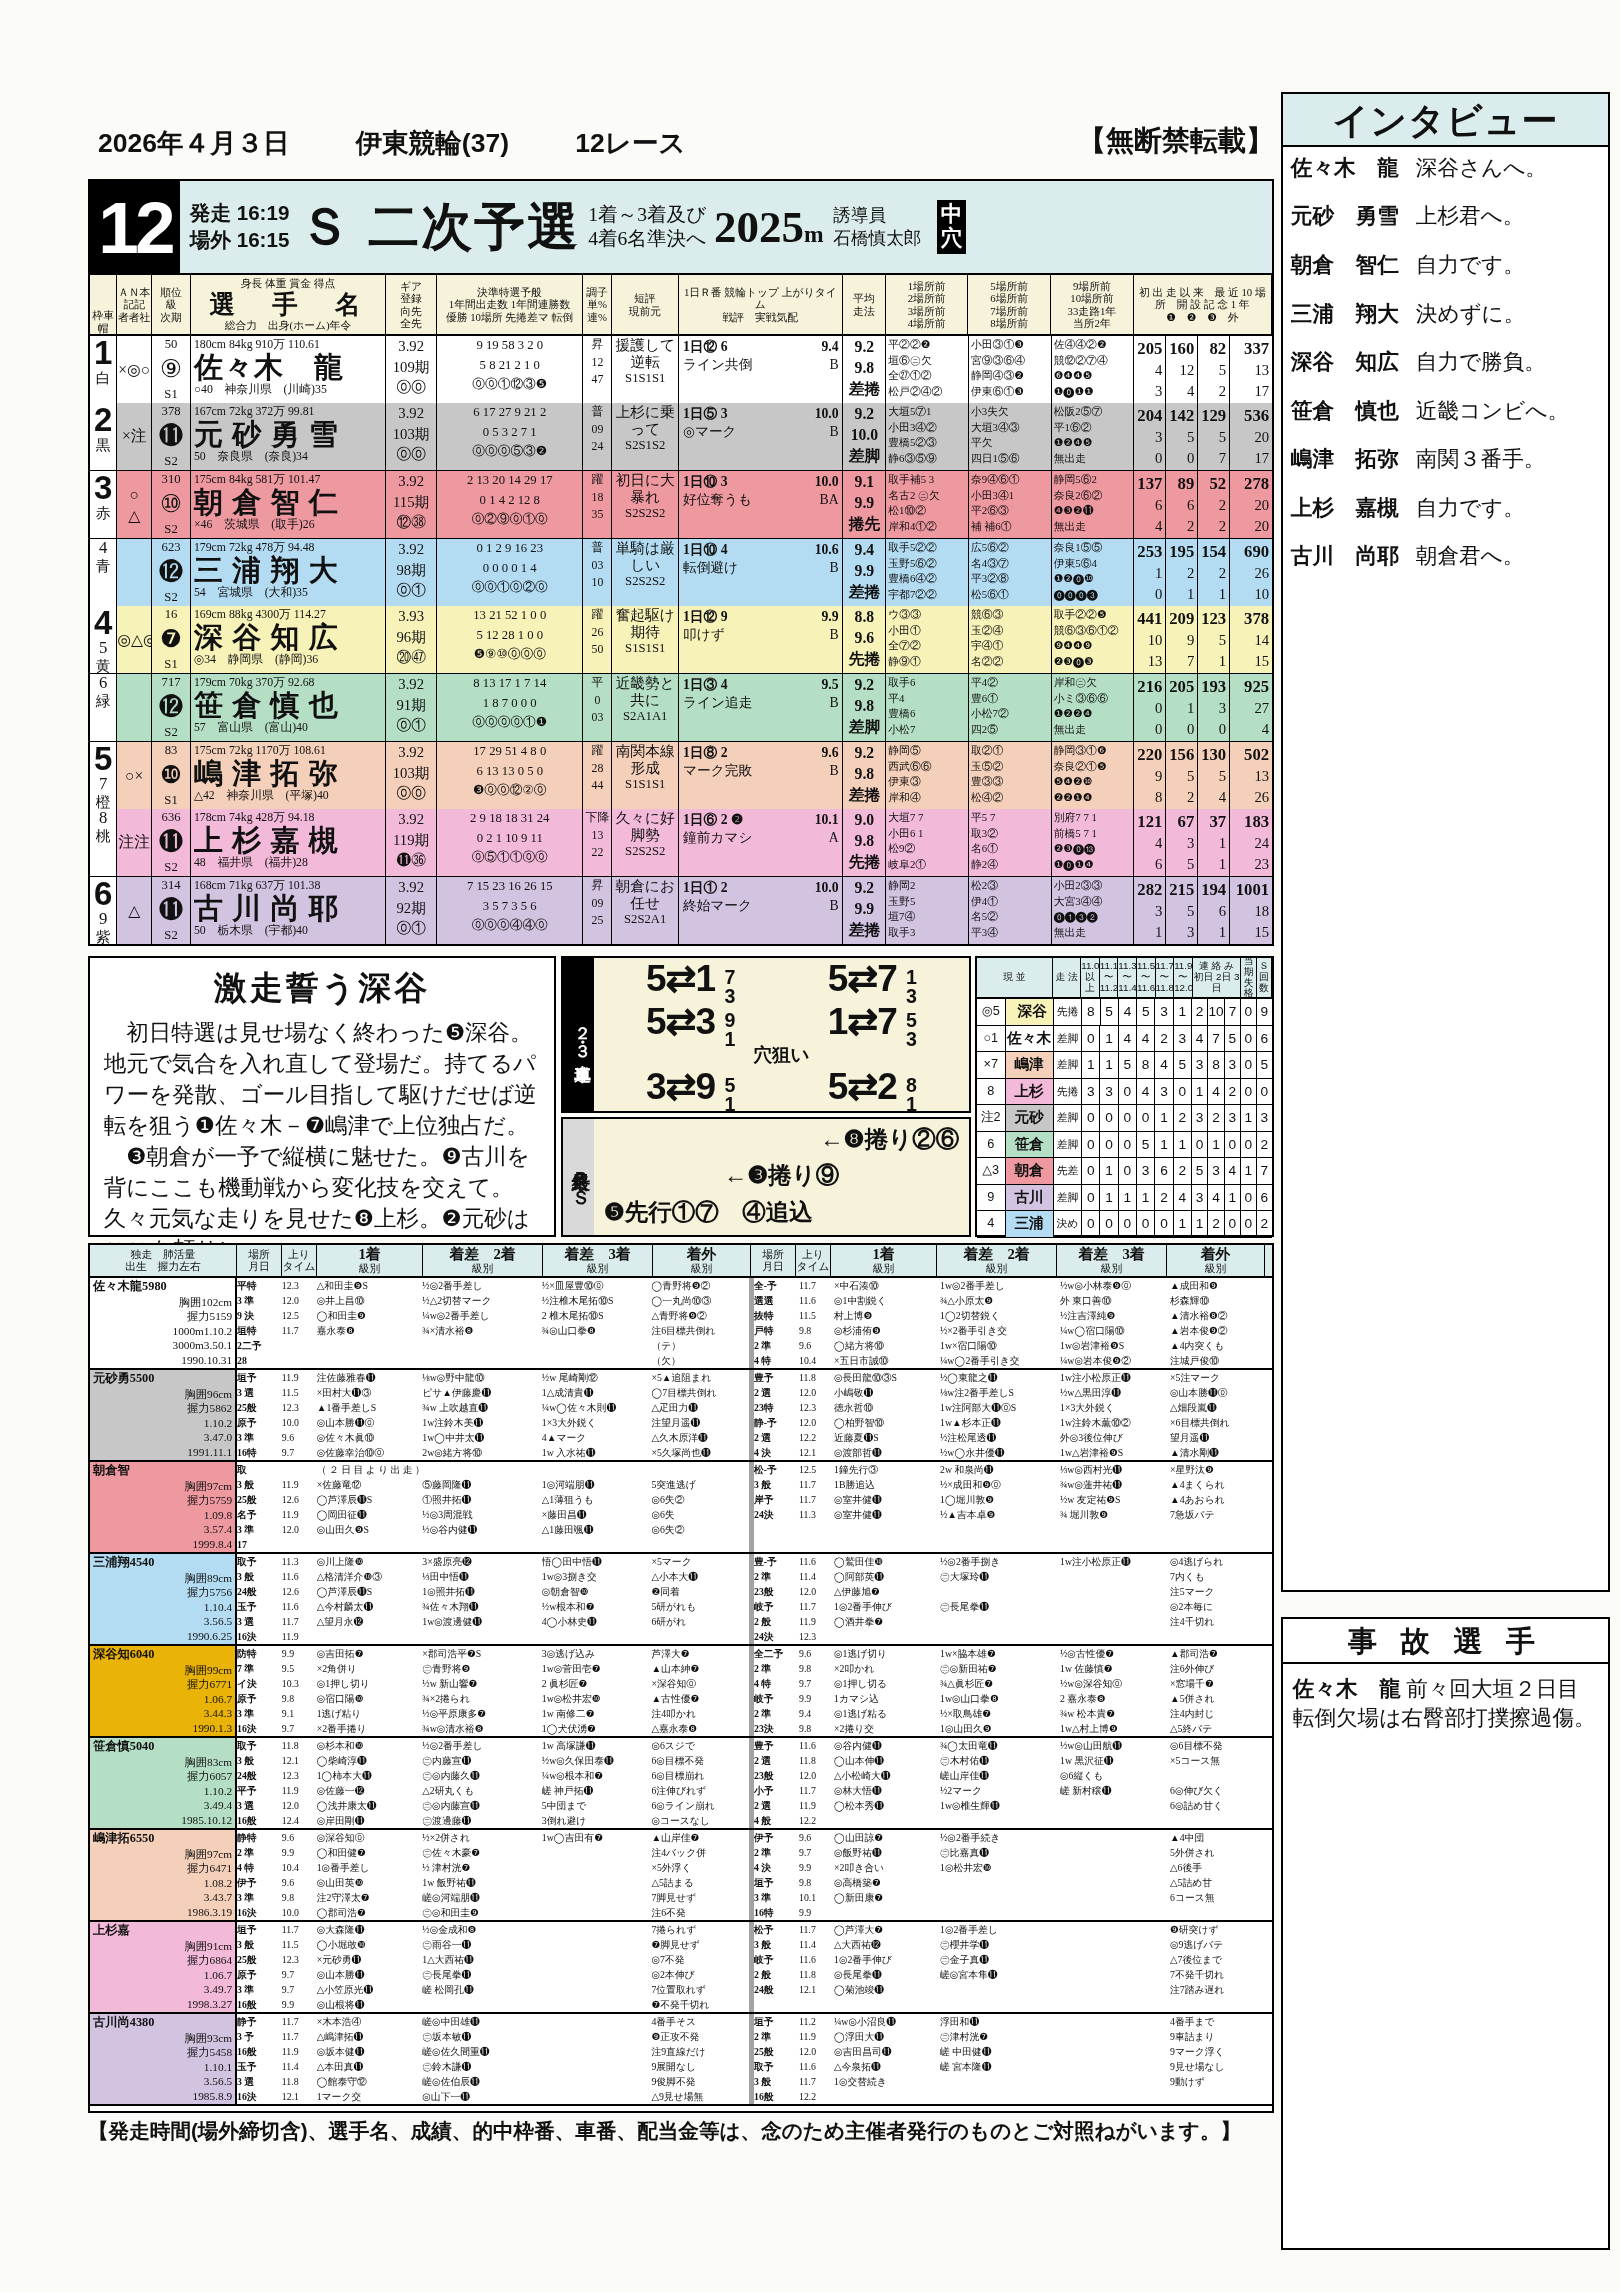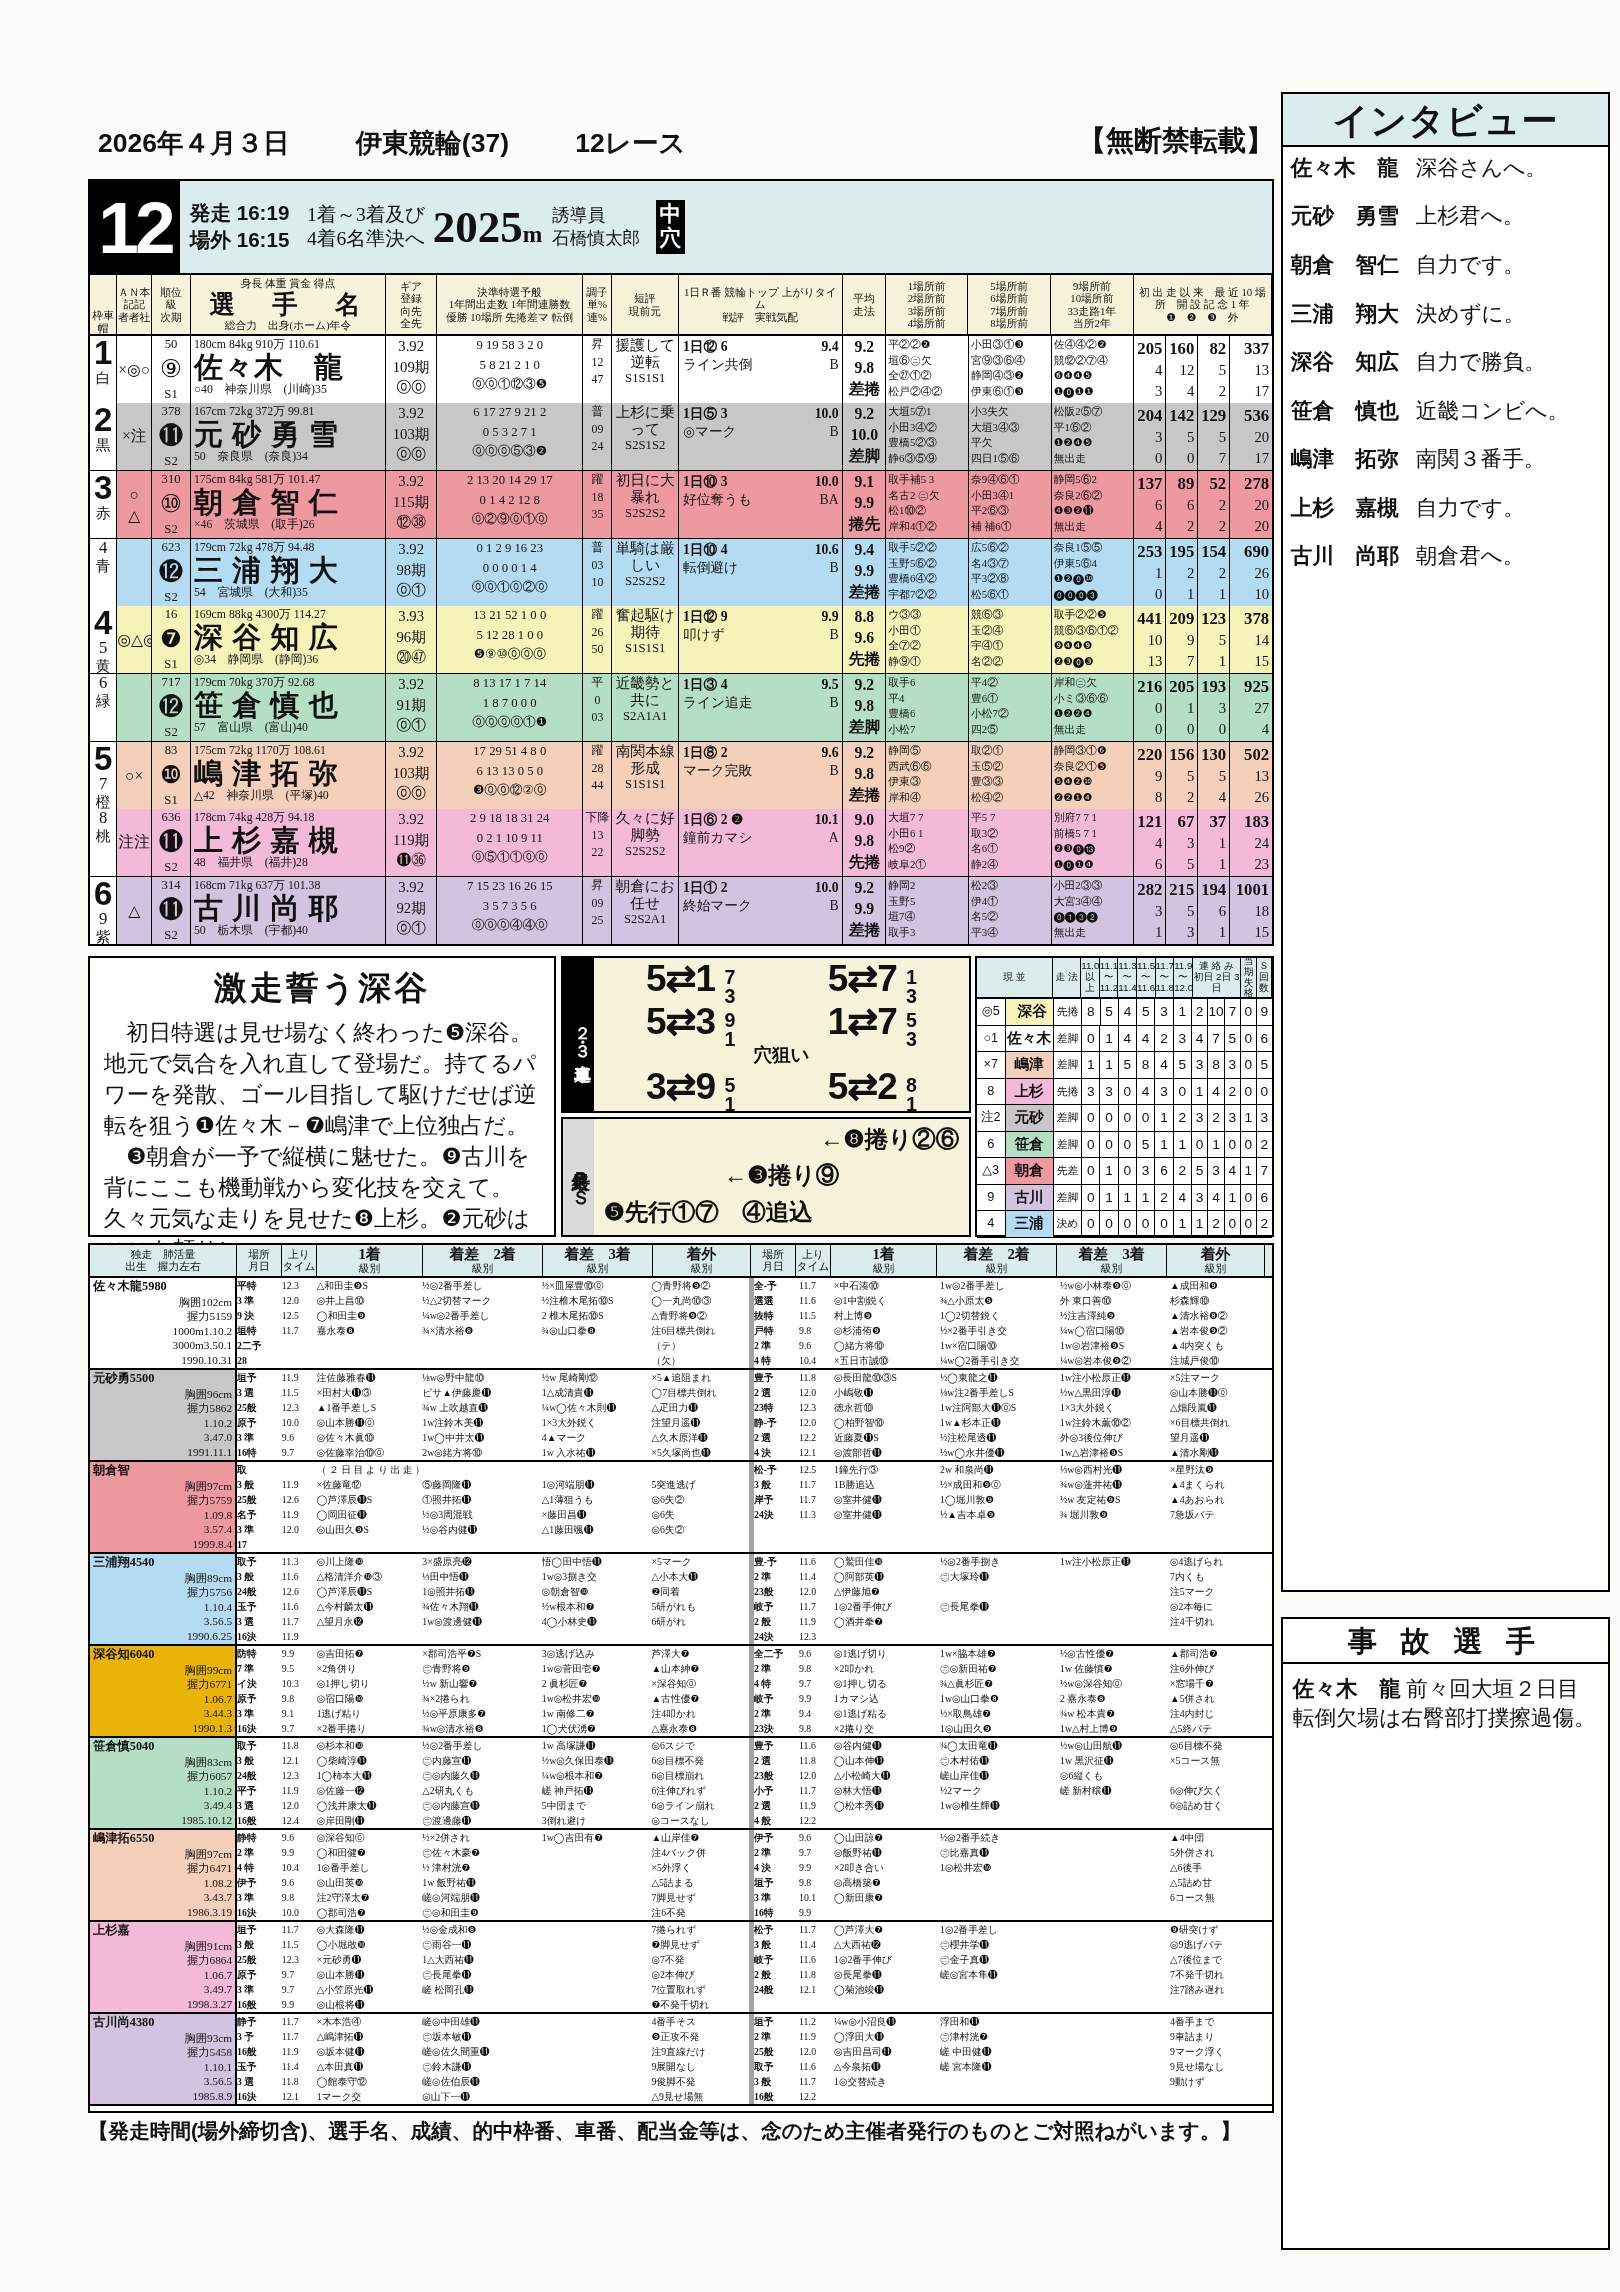--- a/index.html
+++ b/index.html
@@ -138,20 +138,21 @@
   </div>
   <div class="abs" id="copyright">【無断禁転載】</div>
 
   <div class="abs" id="card">
     <div id="raceheader">
       <div id="racenum">12</div>
       <div class="rh-times">
         <div>発走 16:19</div>
         <div>場外 16:15</div>
       </div>
+      <div class="rh-name">Ｓ 二次予選</div>
       <div class="rh-cond">
         <div>1着～3着及び</div>
         <div>4着6名準決へ</div>
       </div>
       <div class="rh-dist"><span>2025</span><small>m</small></div>
       <div class="rh-pacer">
         <div>誘導員</div>
         <div>石橋慎太郎</div>
       </div>
       <div class="rh-mark">

